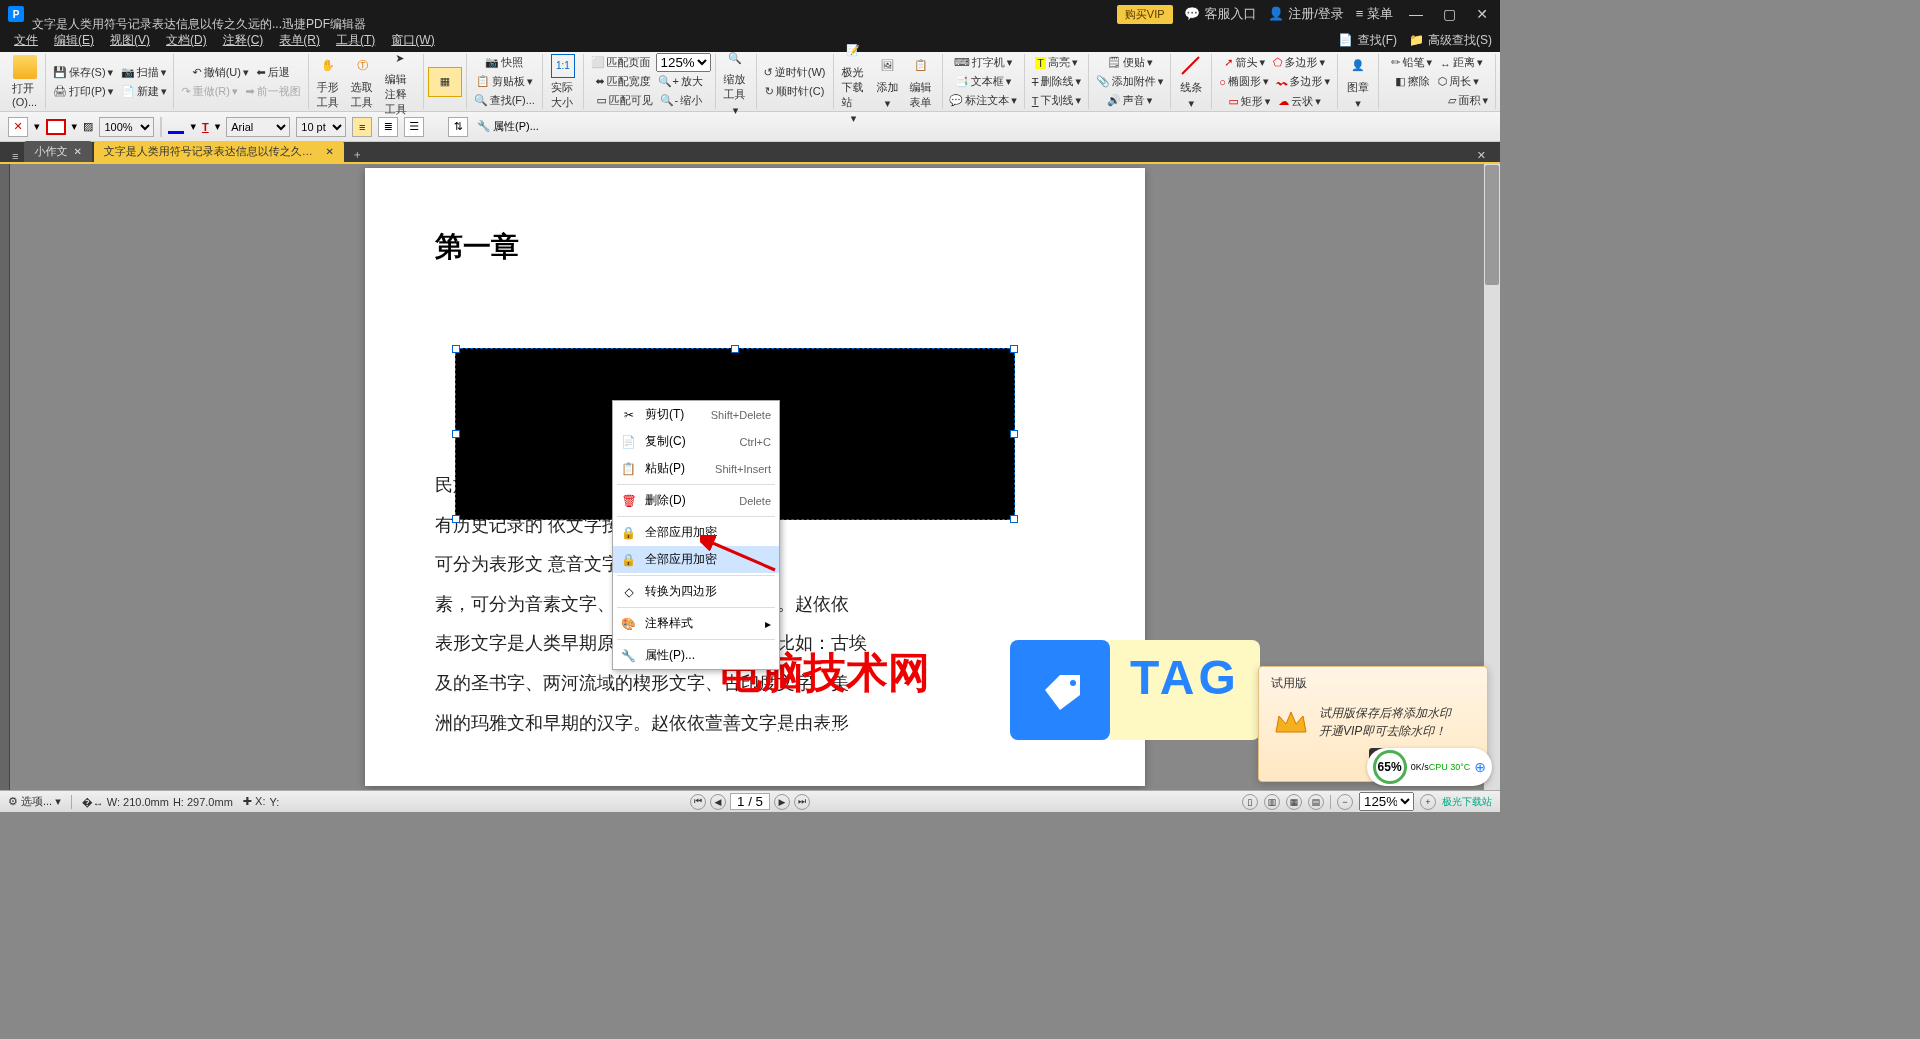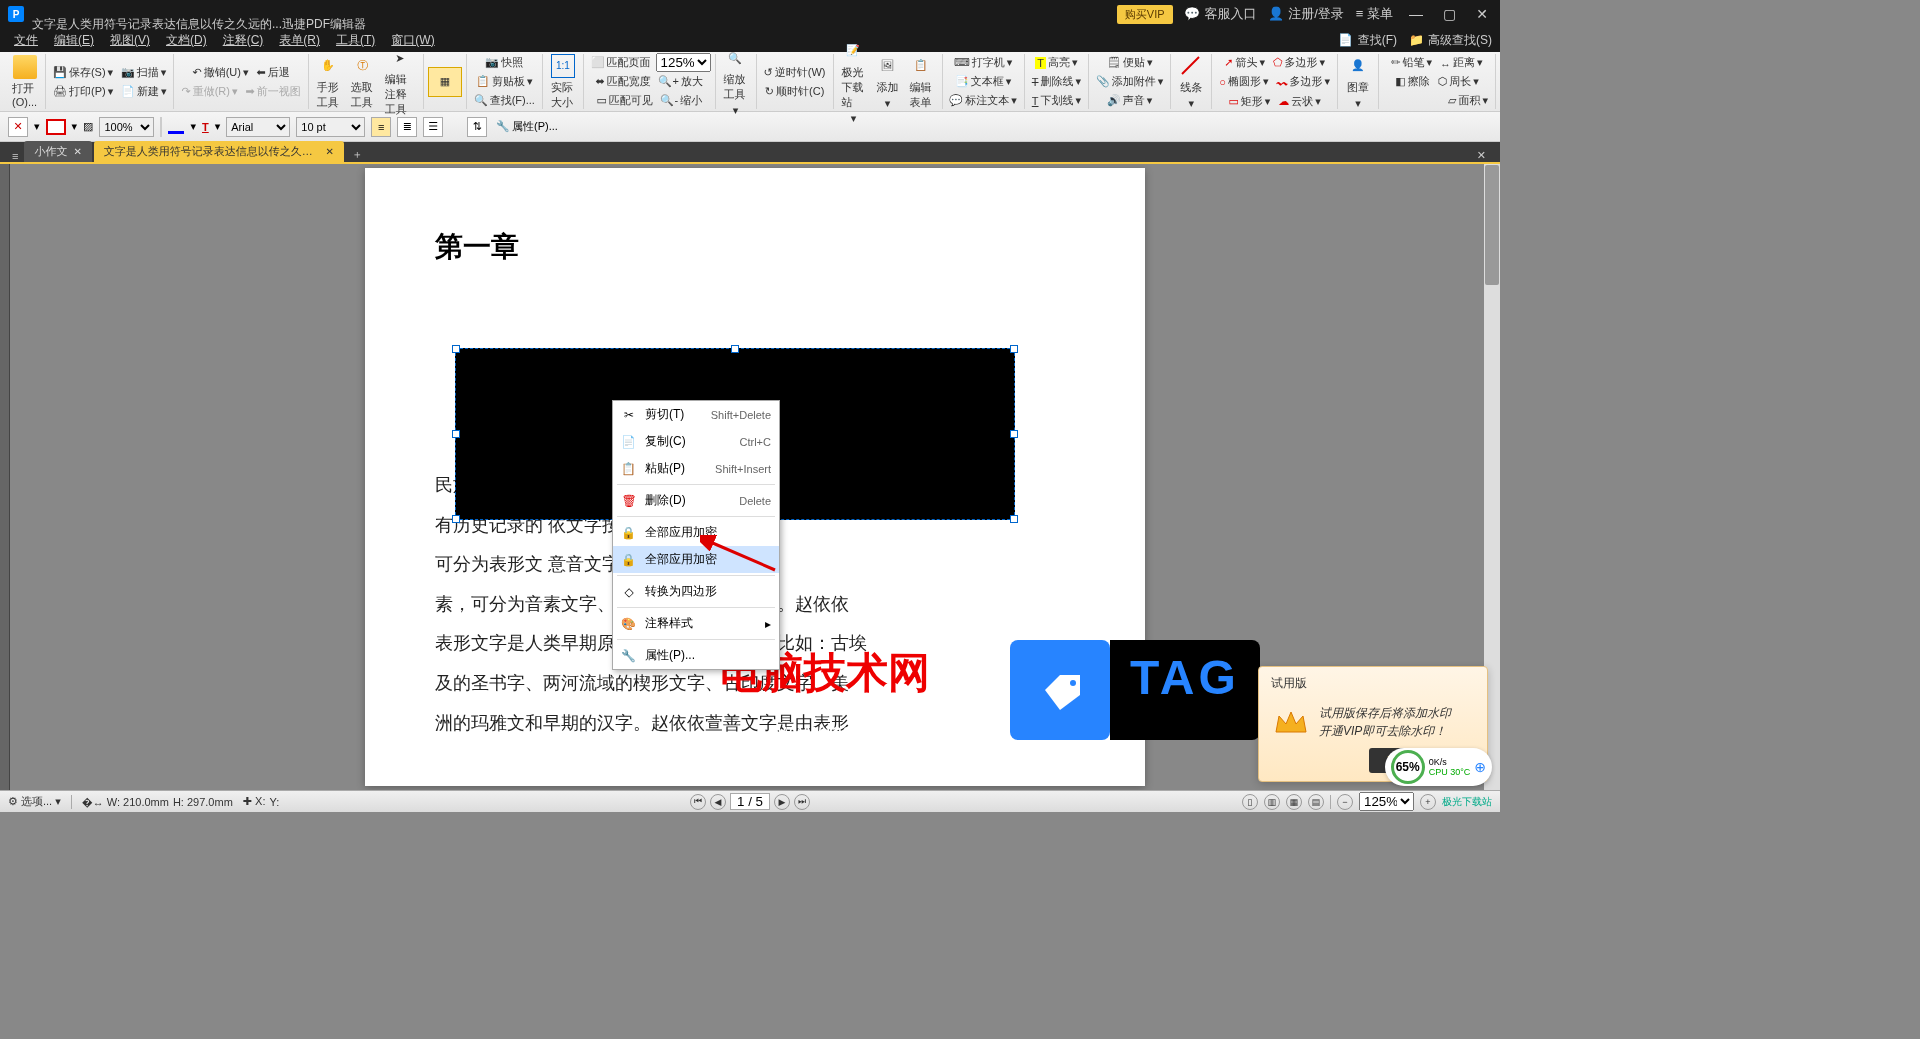--- a/index.html
+++ b/index.html
@@ -55,21 +55,21 @@
 .menu-item .arrow { margin-left: auto; }
 .menu-sep { height: 1px; background: #ddd; margin: 2px 4px; }
 .menu-icon { width: 16px; height: 16px; display: flex; align-items: center; justify-content: center; }
 
 .red-arrow { position: absolute; left: 700px; top: 535px; z-index: 101; pointer-events: none; }
 
 .watermark1 { position: absolute; left: 720px; top: 645px; font-size: 42px; font-weight: bold; color: #e00; z-index: 50; font-family: "SimHei"; pointer-events: none; }
 .watermark-url { position: absolute; left: 730px; top: 720px; font-size: 20px; color: #ffffff; z-index: 50; pointer-events: none; margin-left: 48px; }
 .tag-badge { position: absolute; left: 1010px; top: 640px; z-index: 50; display: flex; pointer-events: none; }
 .tag-sq { width: 100px; height: 100px; background: #2784ff; display: flex; align-items: center; justify-content: center; border-radius: 8px; }
-.tag-txt { background: #000000; color: #2784ff; font-size: 48px; font-weight: bold; padding: 10px 20px; border-radius: 0 8px 8px 0; letter-spacing: 4px; }
+.tag-txt { background: #fef9c3; color: #2784ff; font-size: 48px; font-weight: bold; padding: 10px 20px; border-radius: 0 8px 8px 0; letter-spacing: 4px; }
 
 .trial-box { position: absolute; right: 12px; bottom: 30px; width: 230px; background: linear-gradient(#fff5e6,#ffe8c2); border: 1px solid #e5c080; border-radius: 4px; padding: 8px 12px; font-size: 12px; z-index: 60; box-shadow: 0 2px 8px rgba(0,0,0,0.2); }
 .trial-box .trial-title { font-size: 12px; color: #333; margin-bottom: 12px; }
 .trial-box .crown { float: left; width: 40px; height: 40px; margin-right: 8px; }
 .trial-box .msg { font-size: 12px; color: #333; line-height: 1.5; font-style: italic; }
 .trial-box .action { background: #333; color: #f5c842; padding: 4px 18px; border-radius: 3px; margin-top: 8px; display: inline-block; cursor: pointer; margin-left: 50px; }
 .perf-widget { position: absolute; right: 8px; bottom: 26px; z-index: 70; display: flex; align-items: center; gap: 4px; background: #fff; border-radius: 20px; padding: 2px 6px; box-shadow: 0 1px 4px rgba(0,0,0,0.2); font-size: 10px; }
 .perf-circle { width: 34px; height: 34px; border-radius: 50%; border: 3px solid #4caf50; display: flex; align-items: center; justify-content: center; font-size: 12px; font-weight: bold; }
 
 .statusbar { position: absolute; bottom: 0; left: 0; right: 0; height: 22px; background: linear-gradient(#f0f0f0,#dcdcdc); border-top: 1px solid #aaa; display: flex; align-items: center; padding: 0 8px; font-size: 11px; color: #333; gap: 10px; }
@@ -293,21 +293,21 @@
   <span class="color-sw" style="background:#fff;border:2px solid #d00"></span>
     <span>▾</span>
   <span>▨</span>
   <select style="width:55px"><option>100%</option></select>
   <span style="width:2px;background:#ccc;height:20px"></span>
   <span class="color-sw" style="background:#00f;border:none;width:16px;height:3px;margin-top:12px"></span>
     <span>▾</span>
   <span style="color:#c00;font-weight:bold;text-decoration:underline">T</span>
     <span>▾</span>
   <select style="width:64px"><option>Arial</option></select>
-  <select style="width:69px"><option>10 pt</option></select>
+  <select style="width:50px"><option>10 pt</option></select>
   <span class="sq-btn" style="background:#ffe8a0">≡</span>
   <span class="sq-btn">≣</span>
   <span class="sq-btn">☰</span>
   <span style="width:12px"></span>
   <span class="sq-btn">⇅</span>
   <span class="ribbon-btn">🔧 <span>属性(P)...</span></span>
 </div>
 
 <div class="tabbar">
   <span style="color:#ccc;padding:0 4px">≡</span>
@@ -432,21 +432,21 @@
     </svg>
   <div class="msg">
     <div>试用版保存后将添加水印</div>
     <div>开通VIP即可去除水印！</div>
   </div>
   <span class="action">立即开通</span>
 </div>
 
 <div class="perf-widget">
   <div class="perf-circle">65%</div>
-  <div style="display:flex;flex-direction:column;font-size:9px">
+  <div style="display:flex;flex-direction:row;font-size:9px">
     <span>0K/s</span>
     <span style="color:#0a0">CPU 30°C</span>
   </div>
   <span style="color:#2784ff;font-size:14px">⊕</span>
 </div>
 
 <div class="statusbar">
   <span>⚙ <span>选项...</span> ▾</span>
   <span style="border-left:1px solid #aaa;height:14px"></span>
   <span>�↔ <span>W: 210.0mm</span></span>

